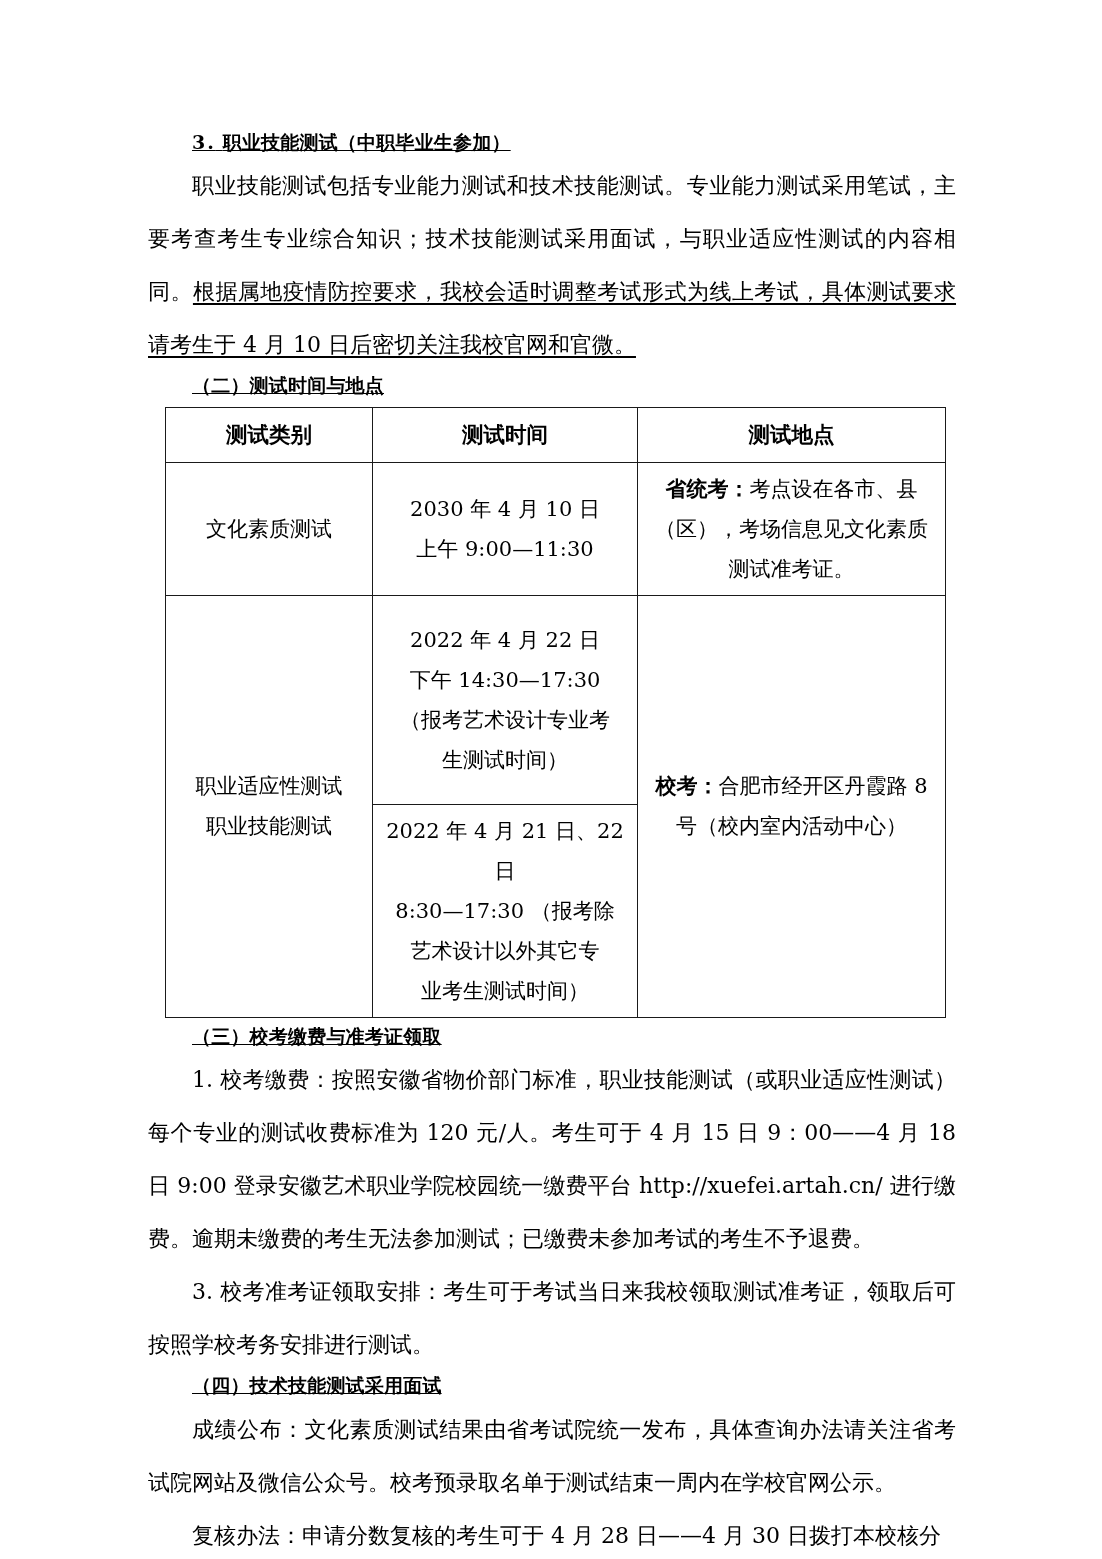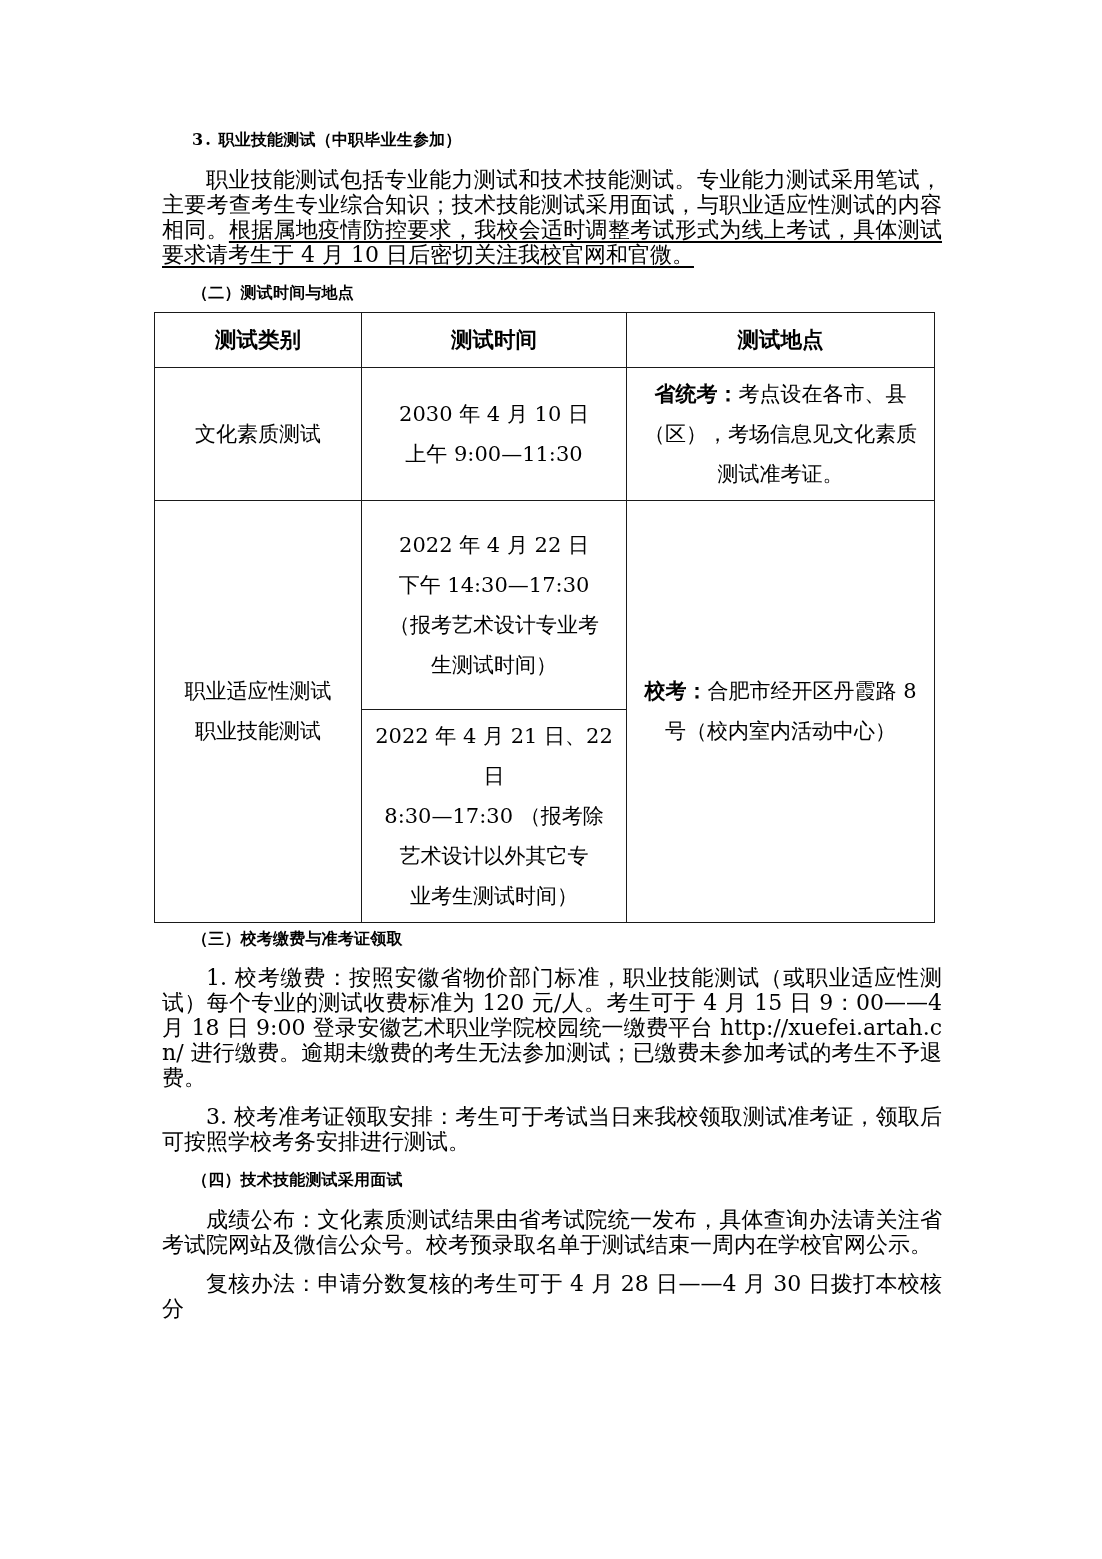--- a/index.html
+++ b/index.html
@@ -24,48 +24,49 @@
     position: absolute;
     left: 148px;
     top: 128px;
     width: 808px;
   }
 
   
   .heading {
     font-family: "DejaVu Sans", "Liberation Sans", sans-serif;
     font-weight: bold;
-    font-size: 16px;
+    font-size: 19px;
     line-height: 1.55;
     letter-spacing: 0.2px;
     margin: 0 0 2px 0;
     text-indent: 44px;
+    text-decoration: underline;
   }
   .heading .num {
     letter-spacing: 2px;
   }
 
   
   p.body {
     font-size: 22px;
-    line-height: 25px;
-    margin: 14px;
+    line-height: 53px;
+    margin: 0;
     text-indent: 44px;
     text-align: justify;
     text-justify: inter-ideograph;
     word-break: break-all;
   }
   .u { text-decoration: underline; text-underline-offset: 4px; }
   .latin { font-family: "DejaVu Serif", serif; letter-spacing: 0.3px; }
 
   
   table.exam {
     border-collapse: collapse;
     width: 780px;
-    margin: 6px 0 4px 6px;
+    margin: 6px 0 4px 17px;
     table-layout: fixed;
   }
   table.exam td, table.exam th {
     border: 1.6px solid #1a1a1a;
     padding: 6px 8px;
     vertical-align: middle;
     font-size: 21px;
     line-height: 40px;
     text-align: center;
   }

